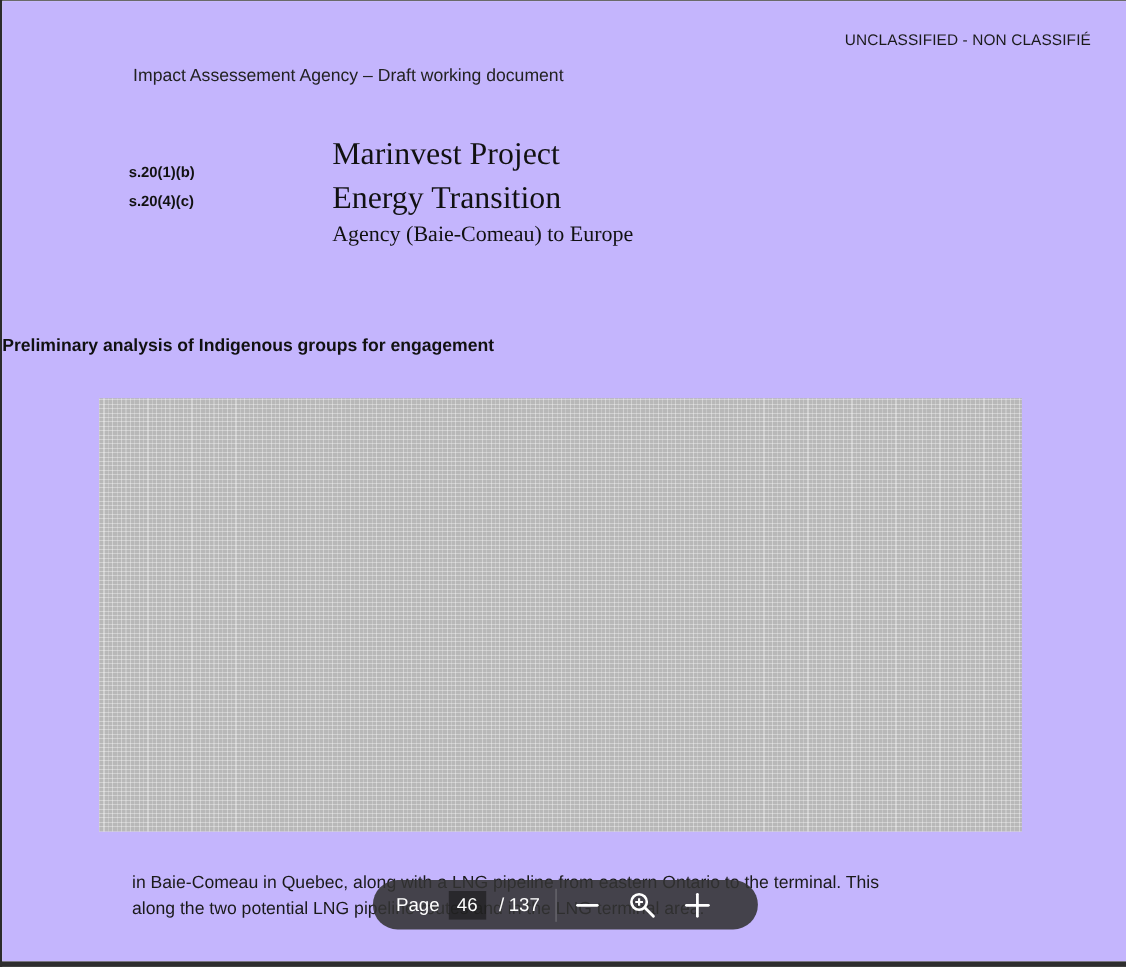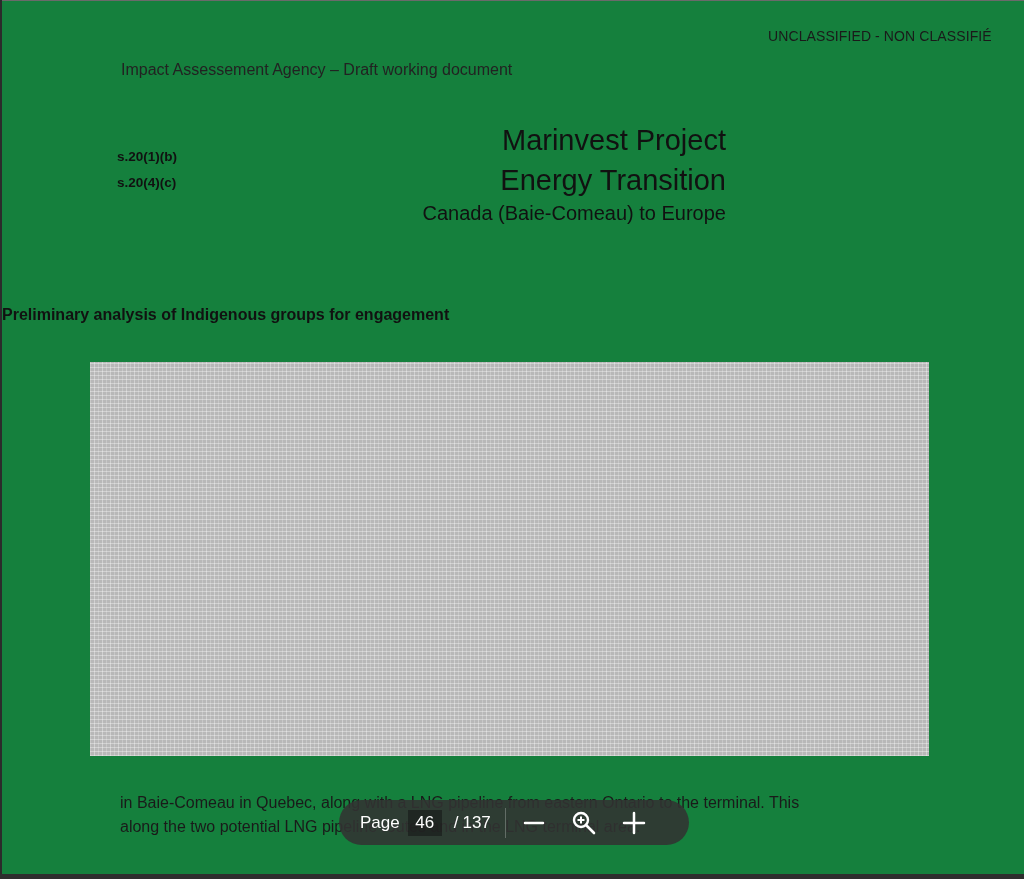--- a/index.html
+++ b/index.html
@@ -37,21 +37,21 @@
       position: absolute;
       left: 0; top: 874px;
       width: 1024px; height: 5px;
       background: #2e2e2e;
       z-index: 3;
     }
     .page {
       position: absolute;
       left: 2px; top: 1px;
       width: 1022px; height: 873px;
-      background: #15803d;
+      background: #c4b5fd;
       overflow: hidden;
     }
     .classification {
       position: absolute;
       left: 766px; top: 27px;
       font-family: "Liberation Sans", sans-serif;
       font-size: 14px;
       color: #1a1a1a;
       letter-spacing: 0.1px;
     }
@@ -66,24 +66,24 @@
       position: absolute;
       left: 115px; top: 143px;
       font-family: "Liberation Sans", sans-serif;
       font-weight: bold;
       font-size: 13.5px;
       color: #111;
       line-height: 26px;
     }
     .title-block {
       position: absolute;
-      left: 316px; top: 119px;
+      left: 300px; top: 119px;
       width: 408px;
-      text-align: right;
-      font-family: Liberation Sans, sans-serif;
+      text-align: left;
+      font-family: Liberation Serif, serif;
       color: #111;
     }
     .title-line {
       font-size: 29px;
       line-height: 40px;
       white-space: nowrap;
     }
     .subtitle-line {
       font-size: 20px;
       line-height: 26px;
@@ -189,21 +189,21 @@
     <div class="agency">Impact Assessement Agency – Draft working document</div>
 
     <div class="exemptions">
       <div>s.20(1)(b)</div>
       <div>s.20(4)(c)</div>
     </div>
 
     <div class="title-block">
       <div class="title-line">Marinvest Project</div>
       <div class="title-line">Energy Transition</div>
-      <div class="subtitle-line">Canada (Baie-Comeau) to Europe</div>
+      <div class="subtitle-line">Agency (Baie-Comeau) to Europe</div>
     </div>
 
     <div class="section-heading">Preliminary analysis of Indigenous groups for engagement</div>
 
     <div class="redaction"></div>
 
     <div class="body-text">
       <p>in Baie-Comeau in Quebec, along with a LNG pipeline from eastern Ontario to the terminal. This</p>
       <p>along the two potential LNG pipeline routes and in the LNG terminal area.</p>
     </div>

